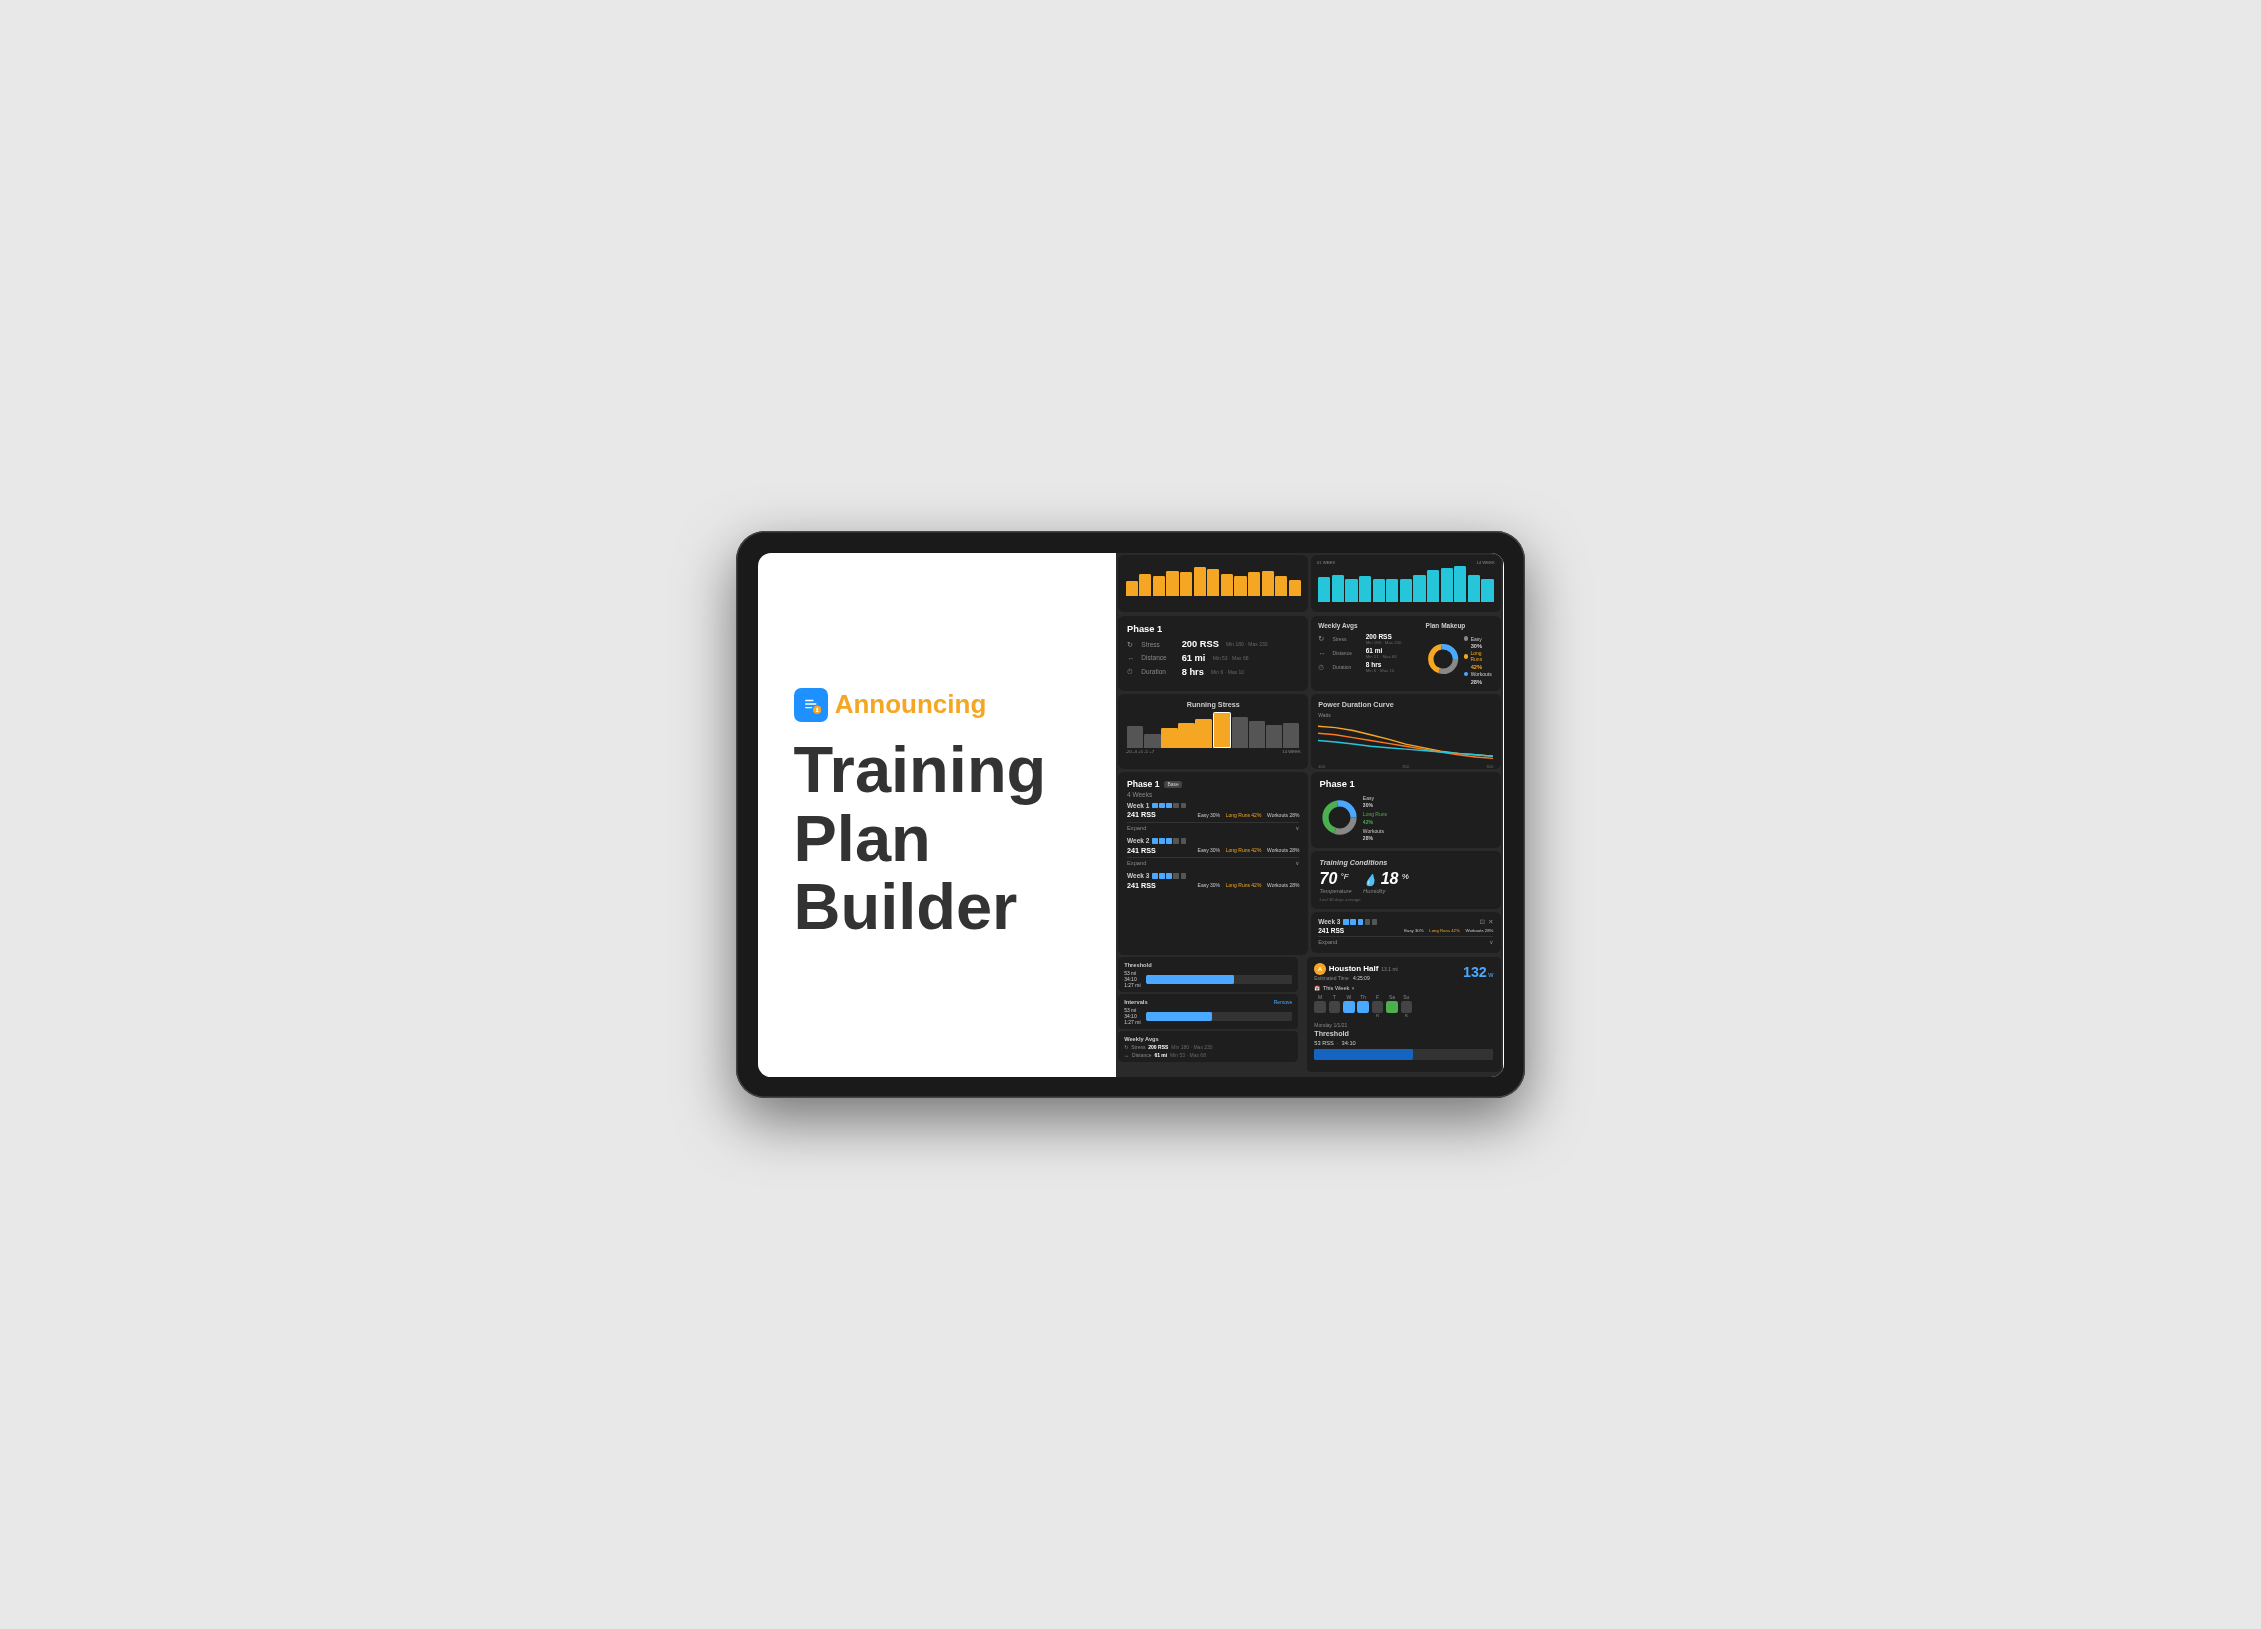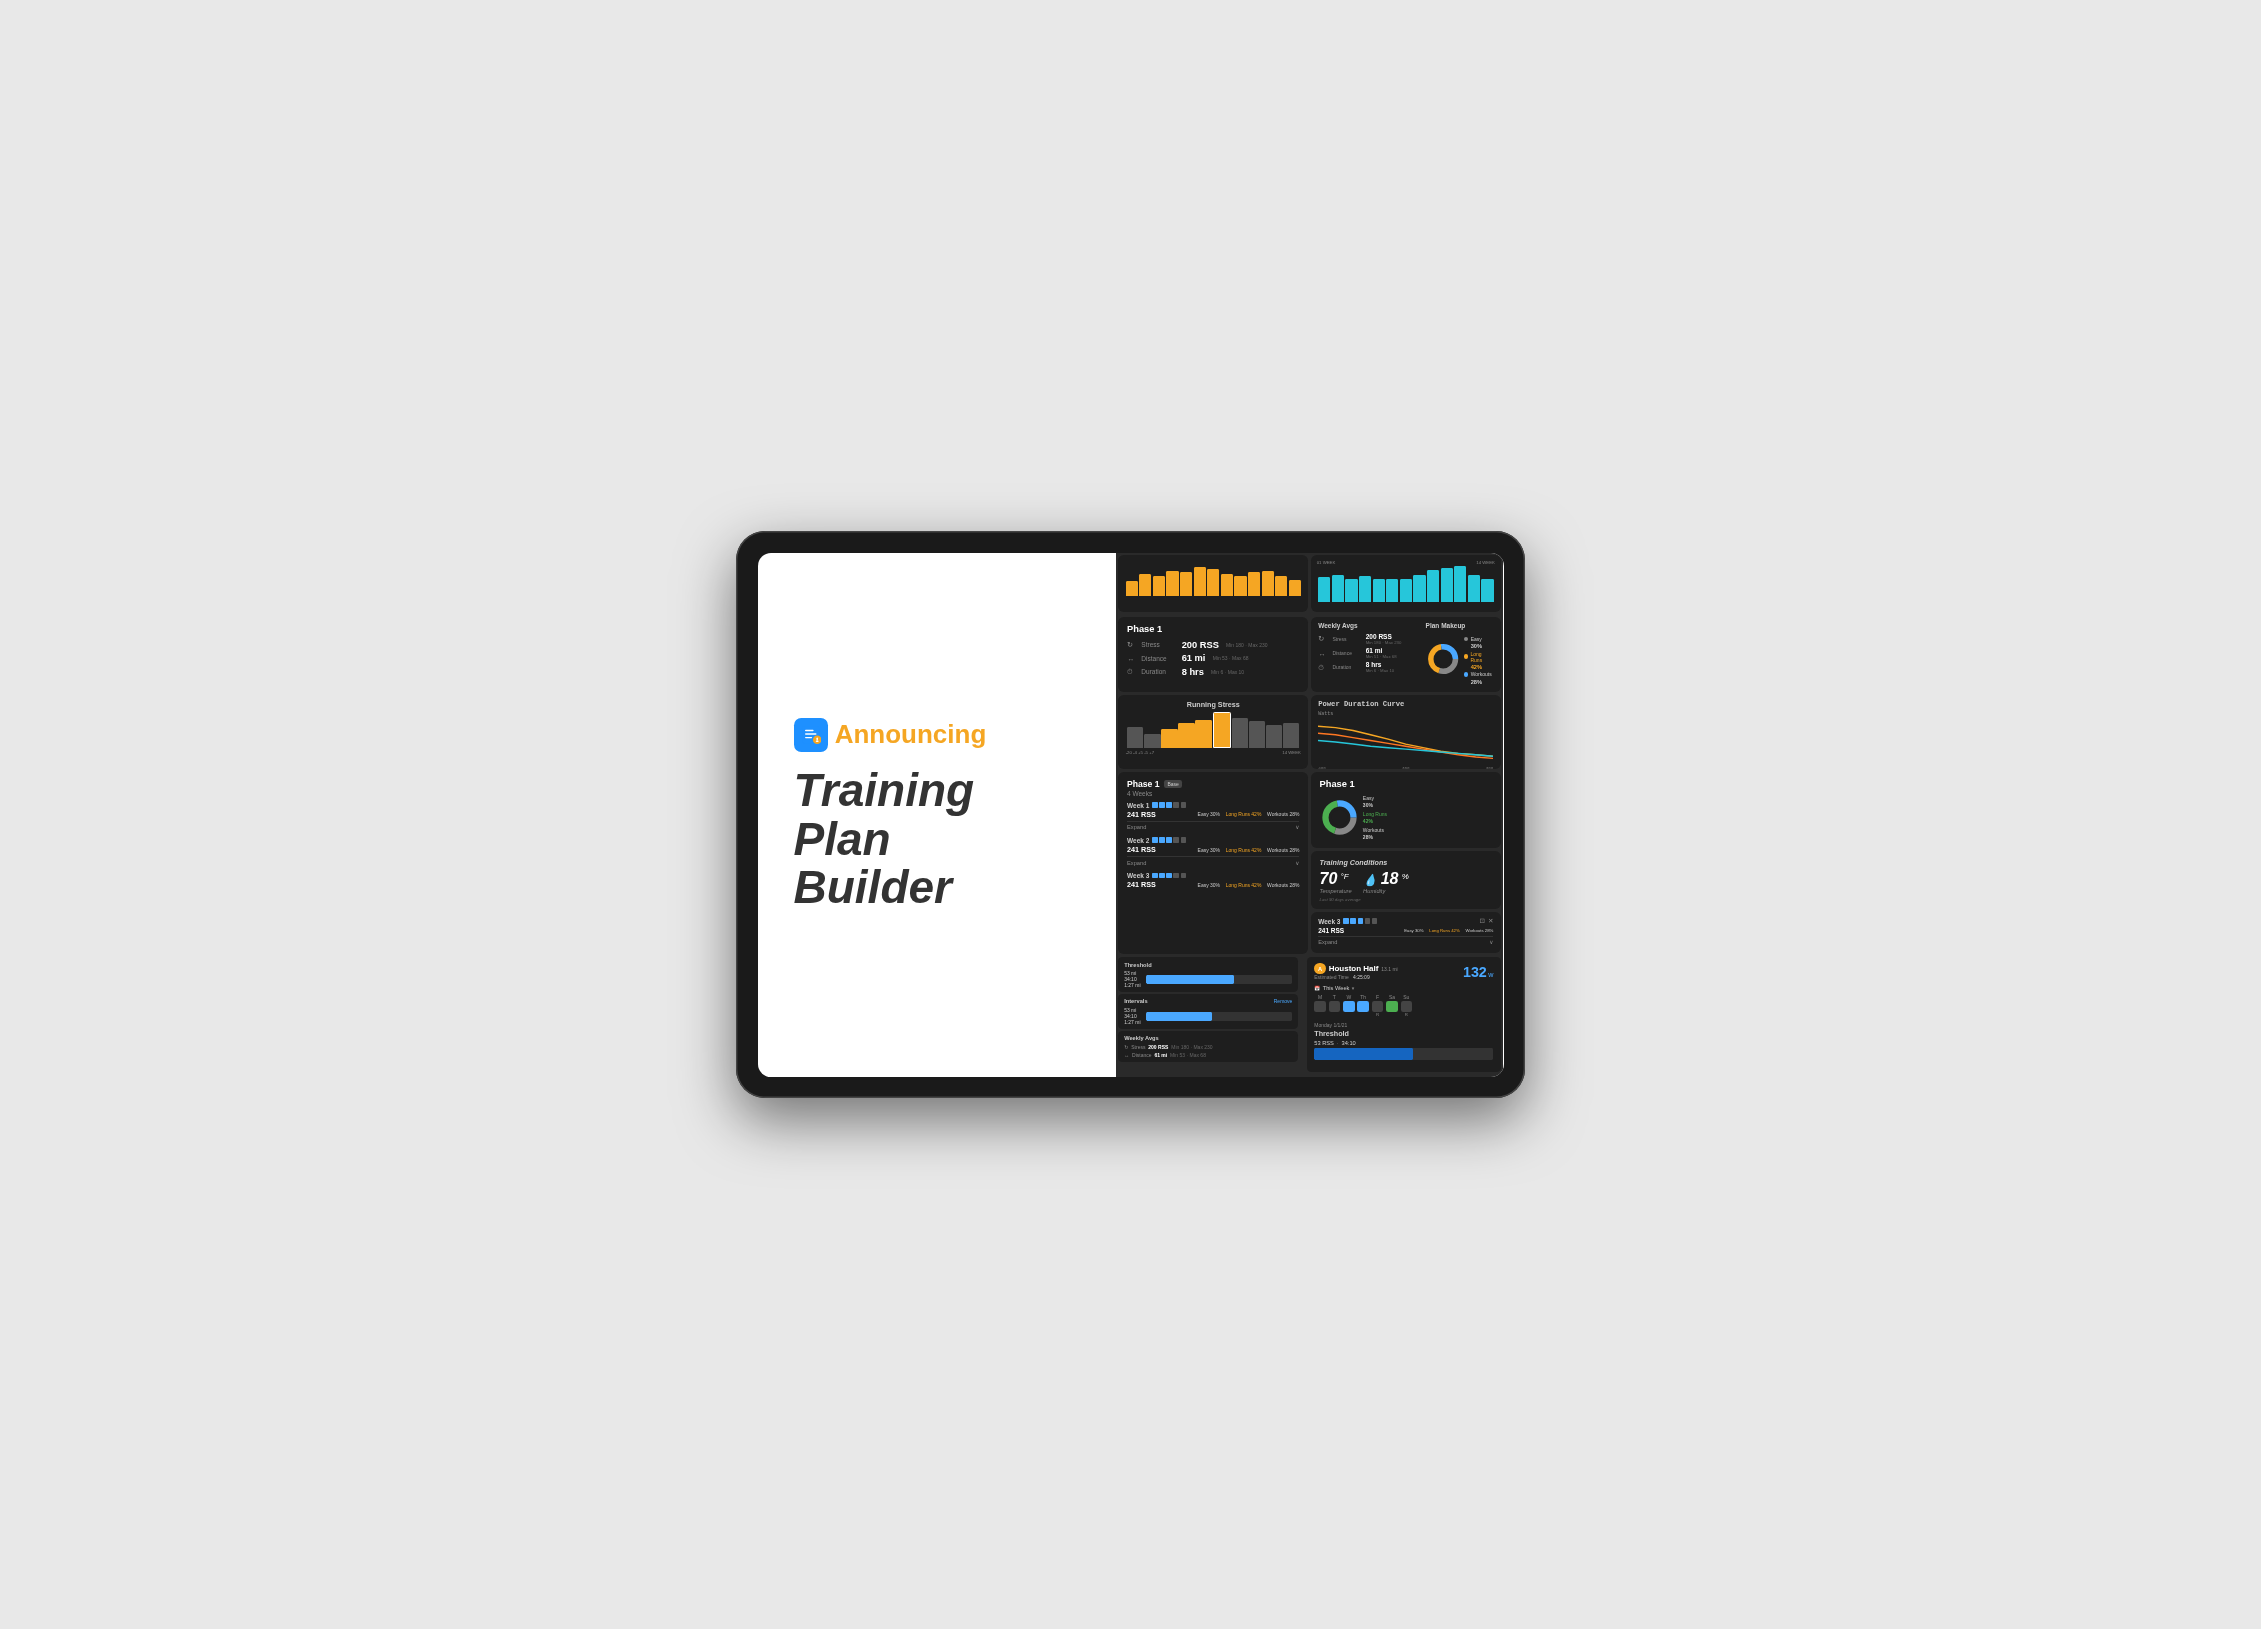--- a/index.html
+++ b/index.html
@@ -53,25 +53,24 @@
       justify-content: center;
       position: relative;
     }
     .logo-icon svg { width: 21.5px; height: 21.5px; }
     .announcing-text {
       font-size: 26px;
       font-weight: 700;
       color: #f5a623;
     }
     .main-title {
-      font-size: 46px;
+      font-size: 65px;
       font-weight: 900;
       color: #333;
       line-height: 1.05;
-      font-style: italic;
     }
 
     
     .right-panel {
       flex: 0 0 52%;
       background: #2a2a2a;
       overflow: hidden;
       position: relative;
       display: grid;
       grid-template-columns: 1fr 1fr;
@@ -152,21 +151,20 @@
       background: #1e1e1e;
       border-radius: 5.7px;
       padding: 5.7px 7.2px;
     }
 
     
     .power-curve-card {
       background: #1e1e1e;
       border-radius: 5.7px;
       padding: 5.7px 7.2px;
-      font-family: Liberation Mono, monospace;
     }
     .power-curve-chart {
       height: 43px;
       position: relative;
     }
 
     
     .phase-base-card {
       background: #1e1e1e;
       border-radius: 5.7px;

